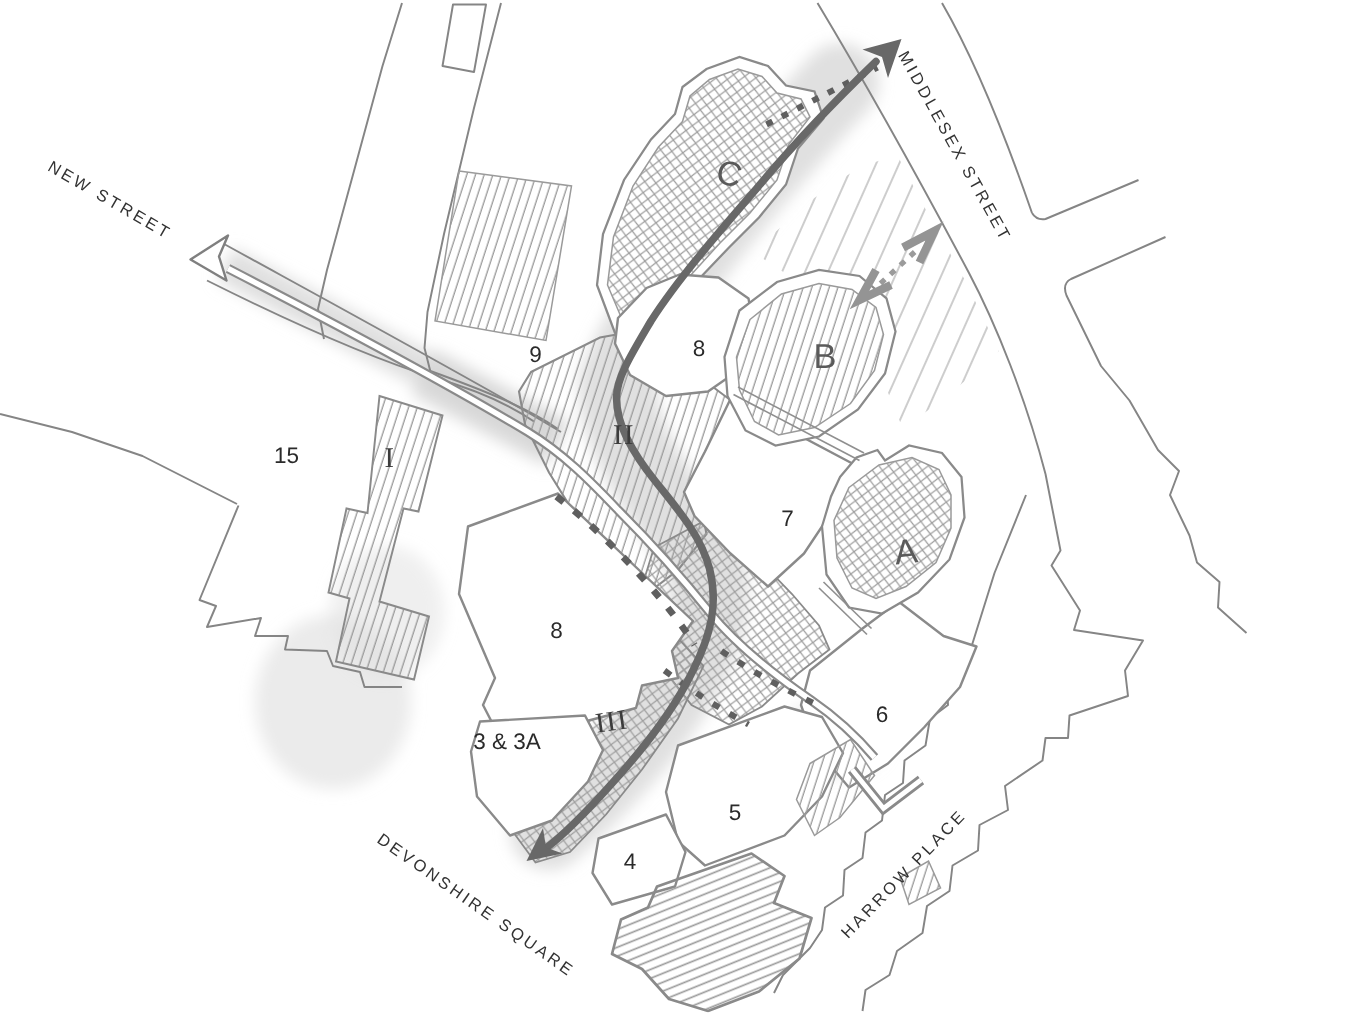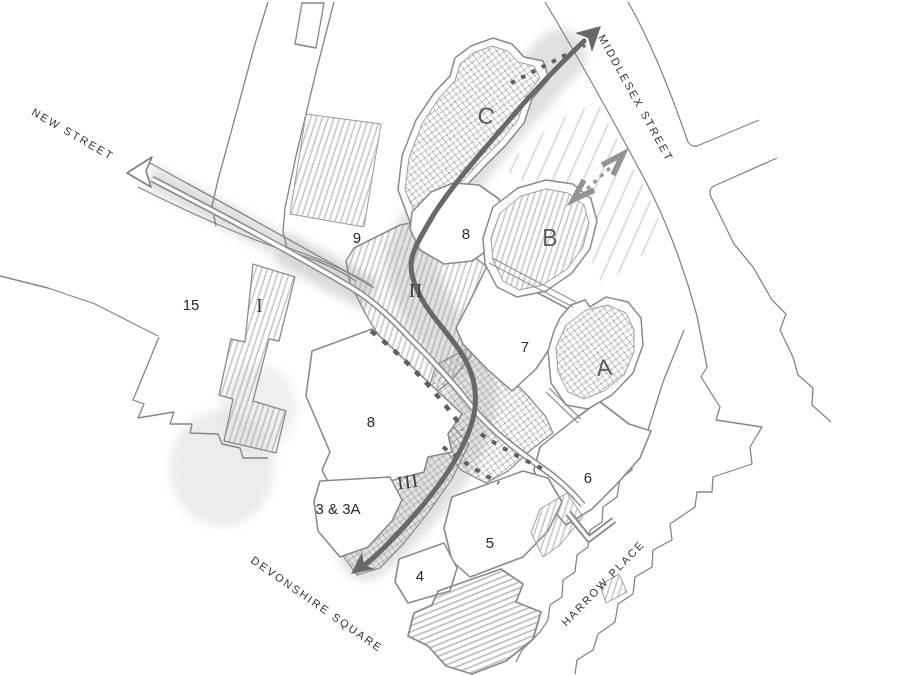--- a/index.html
+++ b/index.html
@@ -151,21 +151,21 @@
 <span class="lbl street" style="left:317px;top:604px;--r:35deg">DEVONSHIRE SQUARE</span>
 
 <span class="lbl num" style="left:191px;top:304px">15</span>
 <span class="lbl num" style="left:357px;top:237px">9</span>
 <span class="lbl num" style="left:466px;top:233px">8</span>
 <span class="lbl num" style="left:525px;top:346px">7</span>
 <span class="lbl num" style="left:371px;top:421px">8</span>
 <span class="lbl num" style="left:588px;top:477px">6</span>
 <span class="lbl num" style="left:490px;top:542px">5</span>
 <span class="lbl num" style="left:420px;top:575px">4</span>
-<span class="lbl num" style="left:338px;top:508px">3 &amp; 3A</span>
+<span class="lbl num" style="left:338px;top:495px">3 &amp; 3A</span>
 
 <span class="lbl blk" style="left:486px;top:116px;--r:14deg">C</span>
 <span class="lbl blk" style="left:550px;top:238px">B</span>
 <span class="lbl blk" style="left:604px;top:368px;--r:-6deg">A</span>
 
 <span class="lbl phase" style="left:260px;top:306px">I</span>
 <span class="lbl phase" style="left:416px;top:291px">II</span>
 <span class="lbl phase" style="left:408px;top:482px;--r:-8deg">III</span>
 </div>
 

